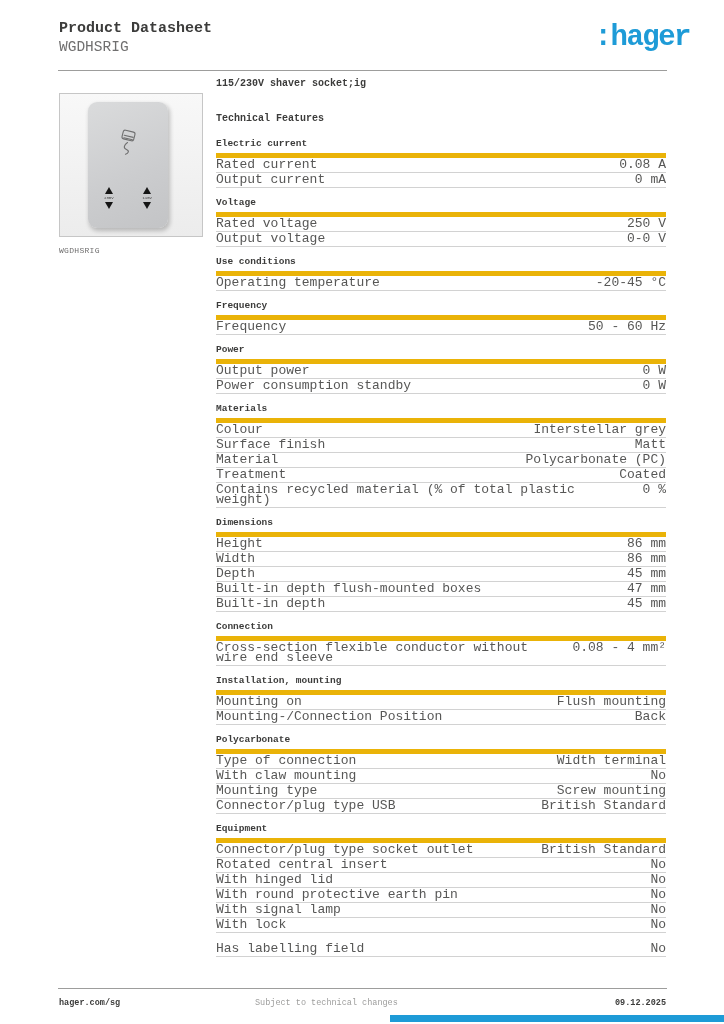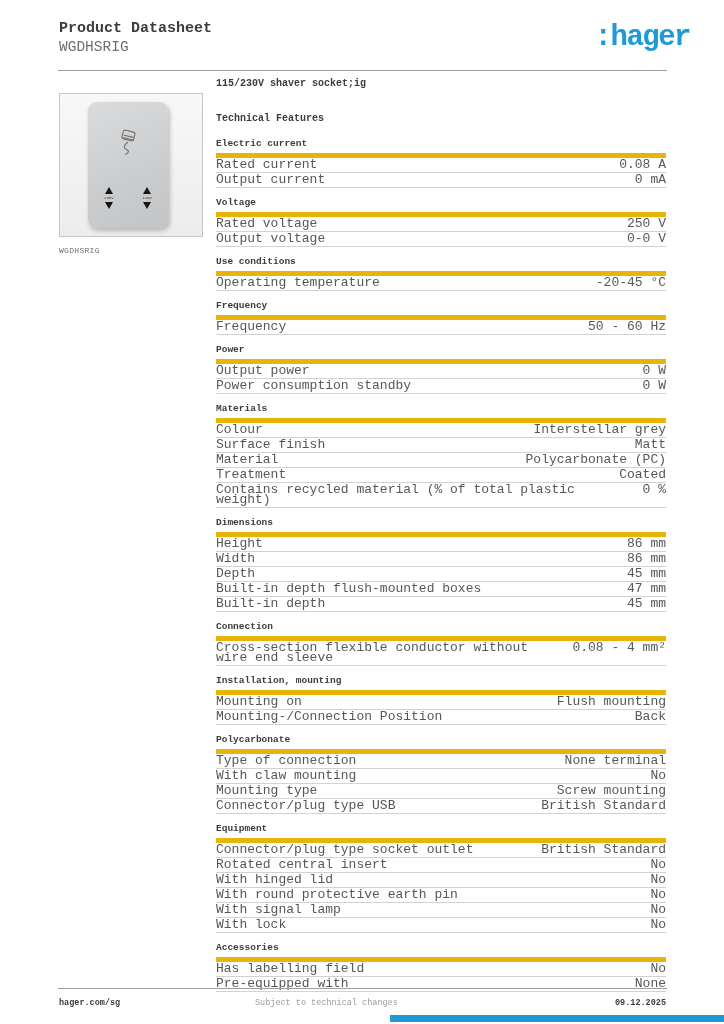--- a/index.html
+++ b/index.html
@@ -219,21 +219,21 @@
           </div>
           <div class="spec-row">
             <span class="row-label">Mounting-/Connection Position</span>
             <span class="row-value">Back</span>
           </div>
         </section>
         <section class="spec-section">
           <div class="sec-heading">Polycarbonate</div>
           <div class="spec-row">
             <span class="row-label">Type of connection</span>
-            <span class="row-value">None terminal</span>
+            <span class="row-value">Width terminal</span>
           </div>
           <div class="spec-row">
             <span class="row-label">With claw mounting</span>
             <span class="row-value">No</span>
           </div>
           <div class="spec-row">
             <span class="row-label">Mounting type</span>
             <span class="row-value">Screw mounting</span>
           </div>
           <div class="spec-row">
@@ -262,28 +262,23 @@
           <div class="spec-row">
             <span class="row-label">With signal lamp</span>
             <span class="row-value">No</span>
           </div>
           <div class="spec-row">
             <span class="row-label">With lock</span>
             <span class="row-value">No</span>
           </div>
         </section>
         <section class="spec-section">
-          <div class="sec-heading">Accessories</div>
           <div class="spec-row">
             <span class="row-label">Has labelling field</span>
             <span class="row-value">No</span>
-          </div>
-          <div class="spec-row">
-            <span class="row-label">Pre-equipped with</span>
-            <span class="row-value">None</span>
           </div>
         </section>
       </div>
   </div>
 
   <div class="footer-rule"></div>
   <div class="footer">
     <span class="footer-site">hager.com/sg</span>
     <span class="footer-notice">Subject to technical changes</span>
     <span class="footer-date">09.12.2025</span>

